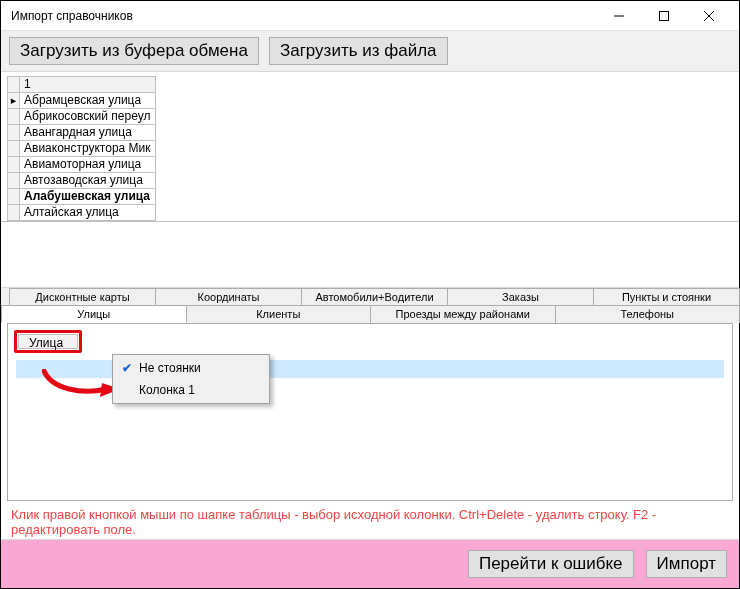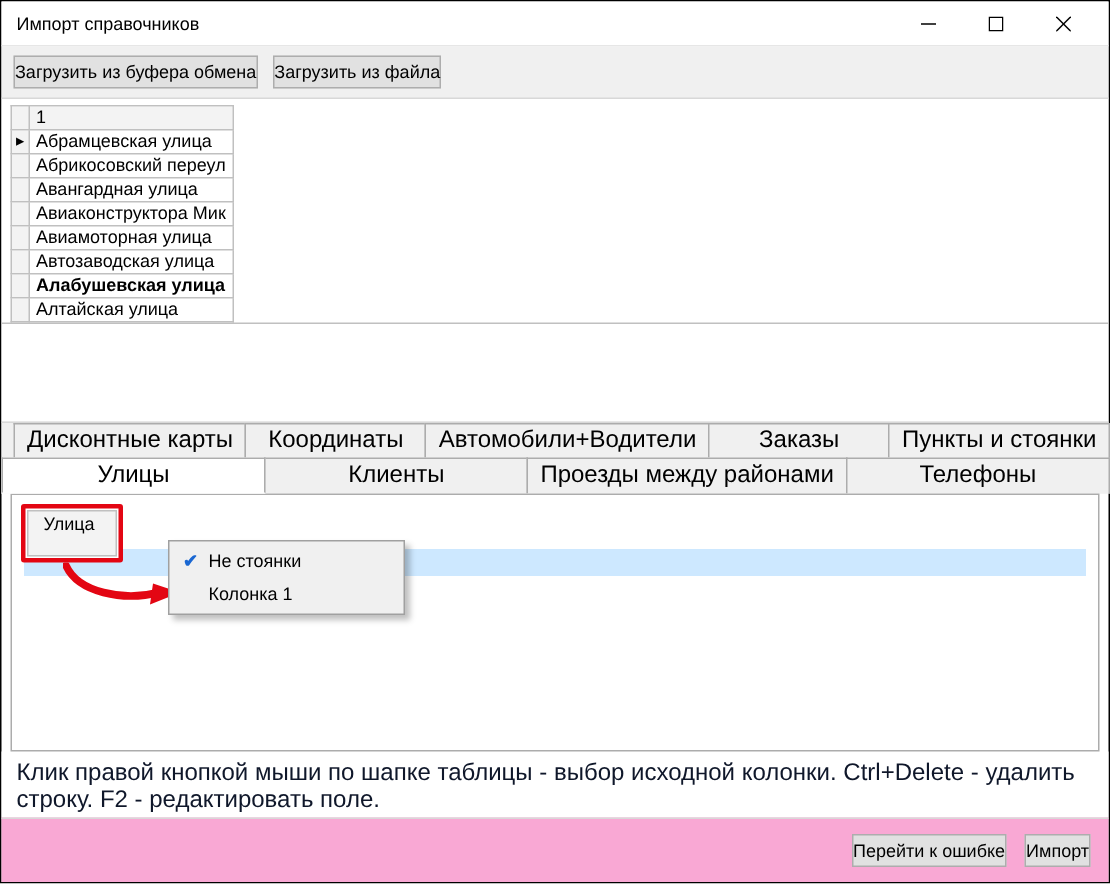--- a/index.html
+++ b/index.html
@@ -47,22 +47,22 @@
   .toolbar {
     background: #f0f0f0;
     border-bottom: 1px solid #d8d8d8;
     padding: 6px 8px;
     display:flex;
     gap:10px;
   }
   .btn {
     background: #e1e1e1;
     border: 1px solid #adadad;
-    padding: 3px 0;
-    font-size: 12px;
+    padding: 3px 10px;
+    font-size: 17px;
     font-family: inherit;
     cursor: pointer;
   }
   .grid-area {
     background:#fff;
     border-bottom:1px solid #c0c0c0;
     padding:4px 6px 0 6px;
     height: 150px;
   }
   .grid {
@@ -106,21 +106,21 @@
     border-top:1px solid #d8d8d8;
   }
   .tabs {
     display:flex;
   }
   .tab {
     border:1px solid #acacac;
     border-bottom:none;
     background:#f0f0f0;
     padding:2px 8px;
-    font-size:16px;
+    font-size:11px;
     text-align:center;
     margin-right:-1px;
     flex:1;
     white-space:nowrap;
   }
   .tabs.row1 .tab:first-child { margin-left:8px; }
   .tabs.row2 .tab:first-child { margin-left:0; }
   .tab.active {
     background:#fff;
     border-bottom:1px solid #fff;
@@ -142,21 +142,21 @@
     border:3px solid #e30613;
     border-radius:2px;
     padding:1px;
     background:#fff;
   }
   .detail-header {
     background:#f3f3f3;
     border:1px solid #c0c0c0;
     padding:0 10px;
     font-size:12px;
-    height:31px;
+    height:15px;
     line-height:16px;
     min-width:60px;
   }
   .sel-row {
     position:absolute;
     top:36px; left:8px; right:8px;
     height:18px;
     background:#cde8ff;
   }
   .context-menu {
@@ -182,22 +182,22 @@
     font-weight:bold;
   }
   .red-arrow {
     position:absolute;
     top:45px; left:34px;
     width:80px; height:30px;
     pointer-events:none;
   }
   .hint-bar {
     padding:6px 10px 2px 10px;
-    font-size:16px;
-    color:#0f172a;
+    font-size:13px;
+    color:#ef4444;
     background:#fff;
   }
   .bottom-bar {
     background:#f9a8d4;
     border-top:1px solid #d8d8d8;
     padding:10px 12px;
     display:flex;
     justify-content:flex-end;
     gap:12px;
   }

